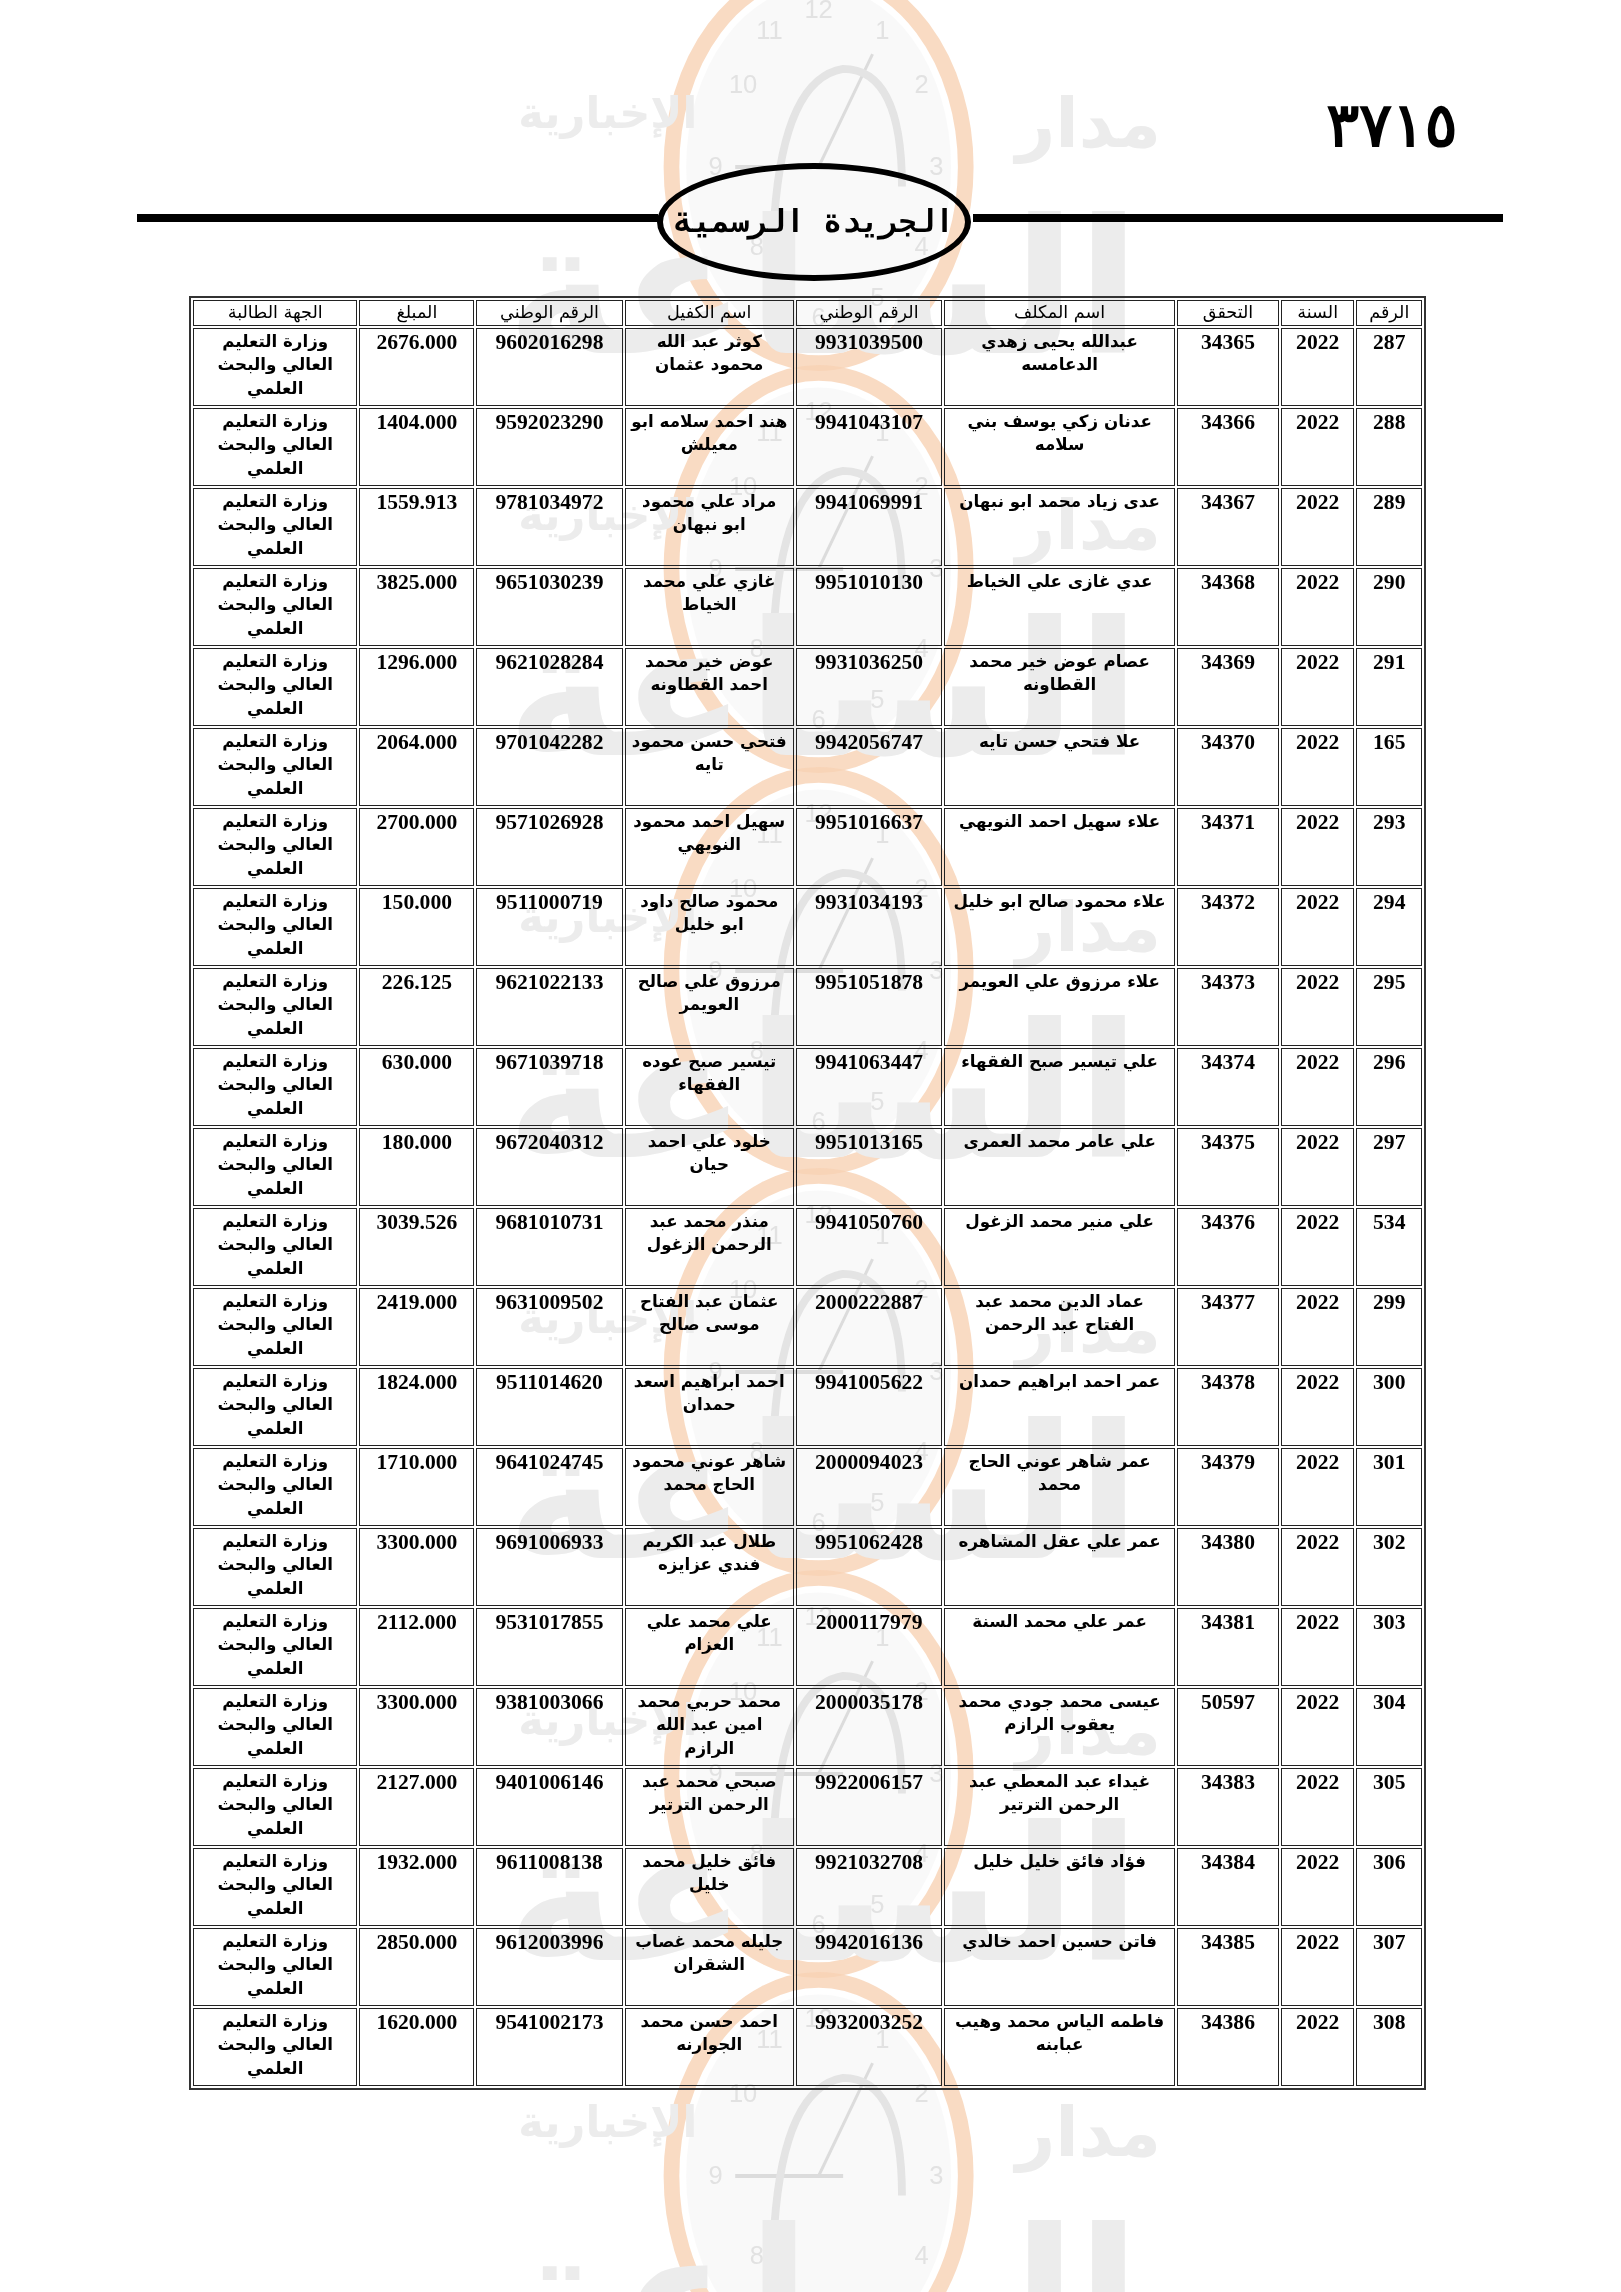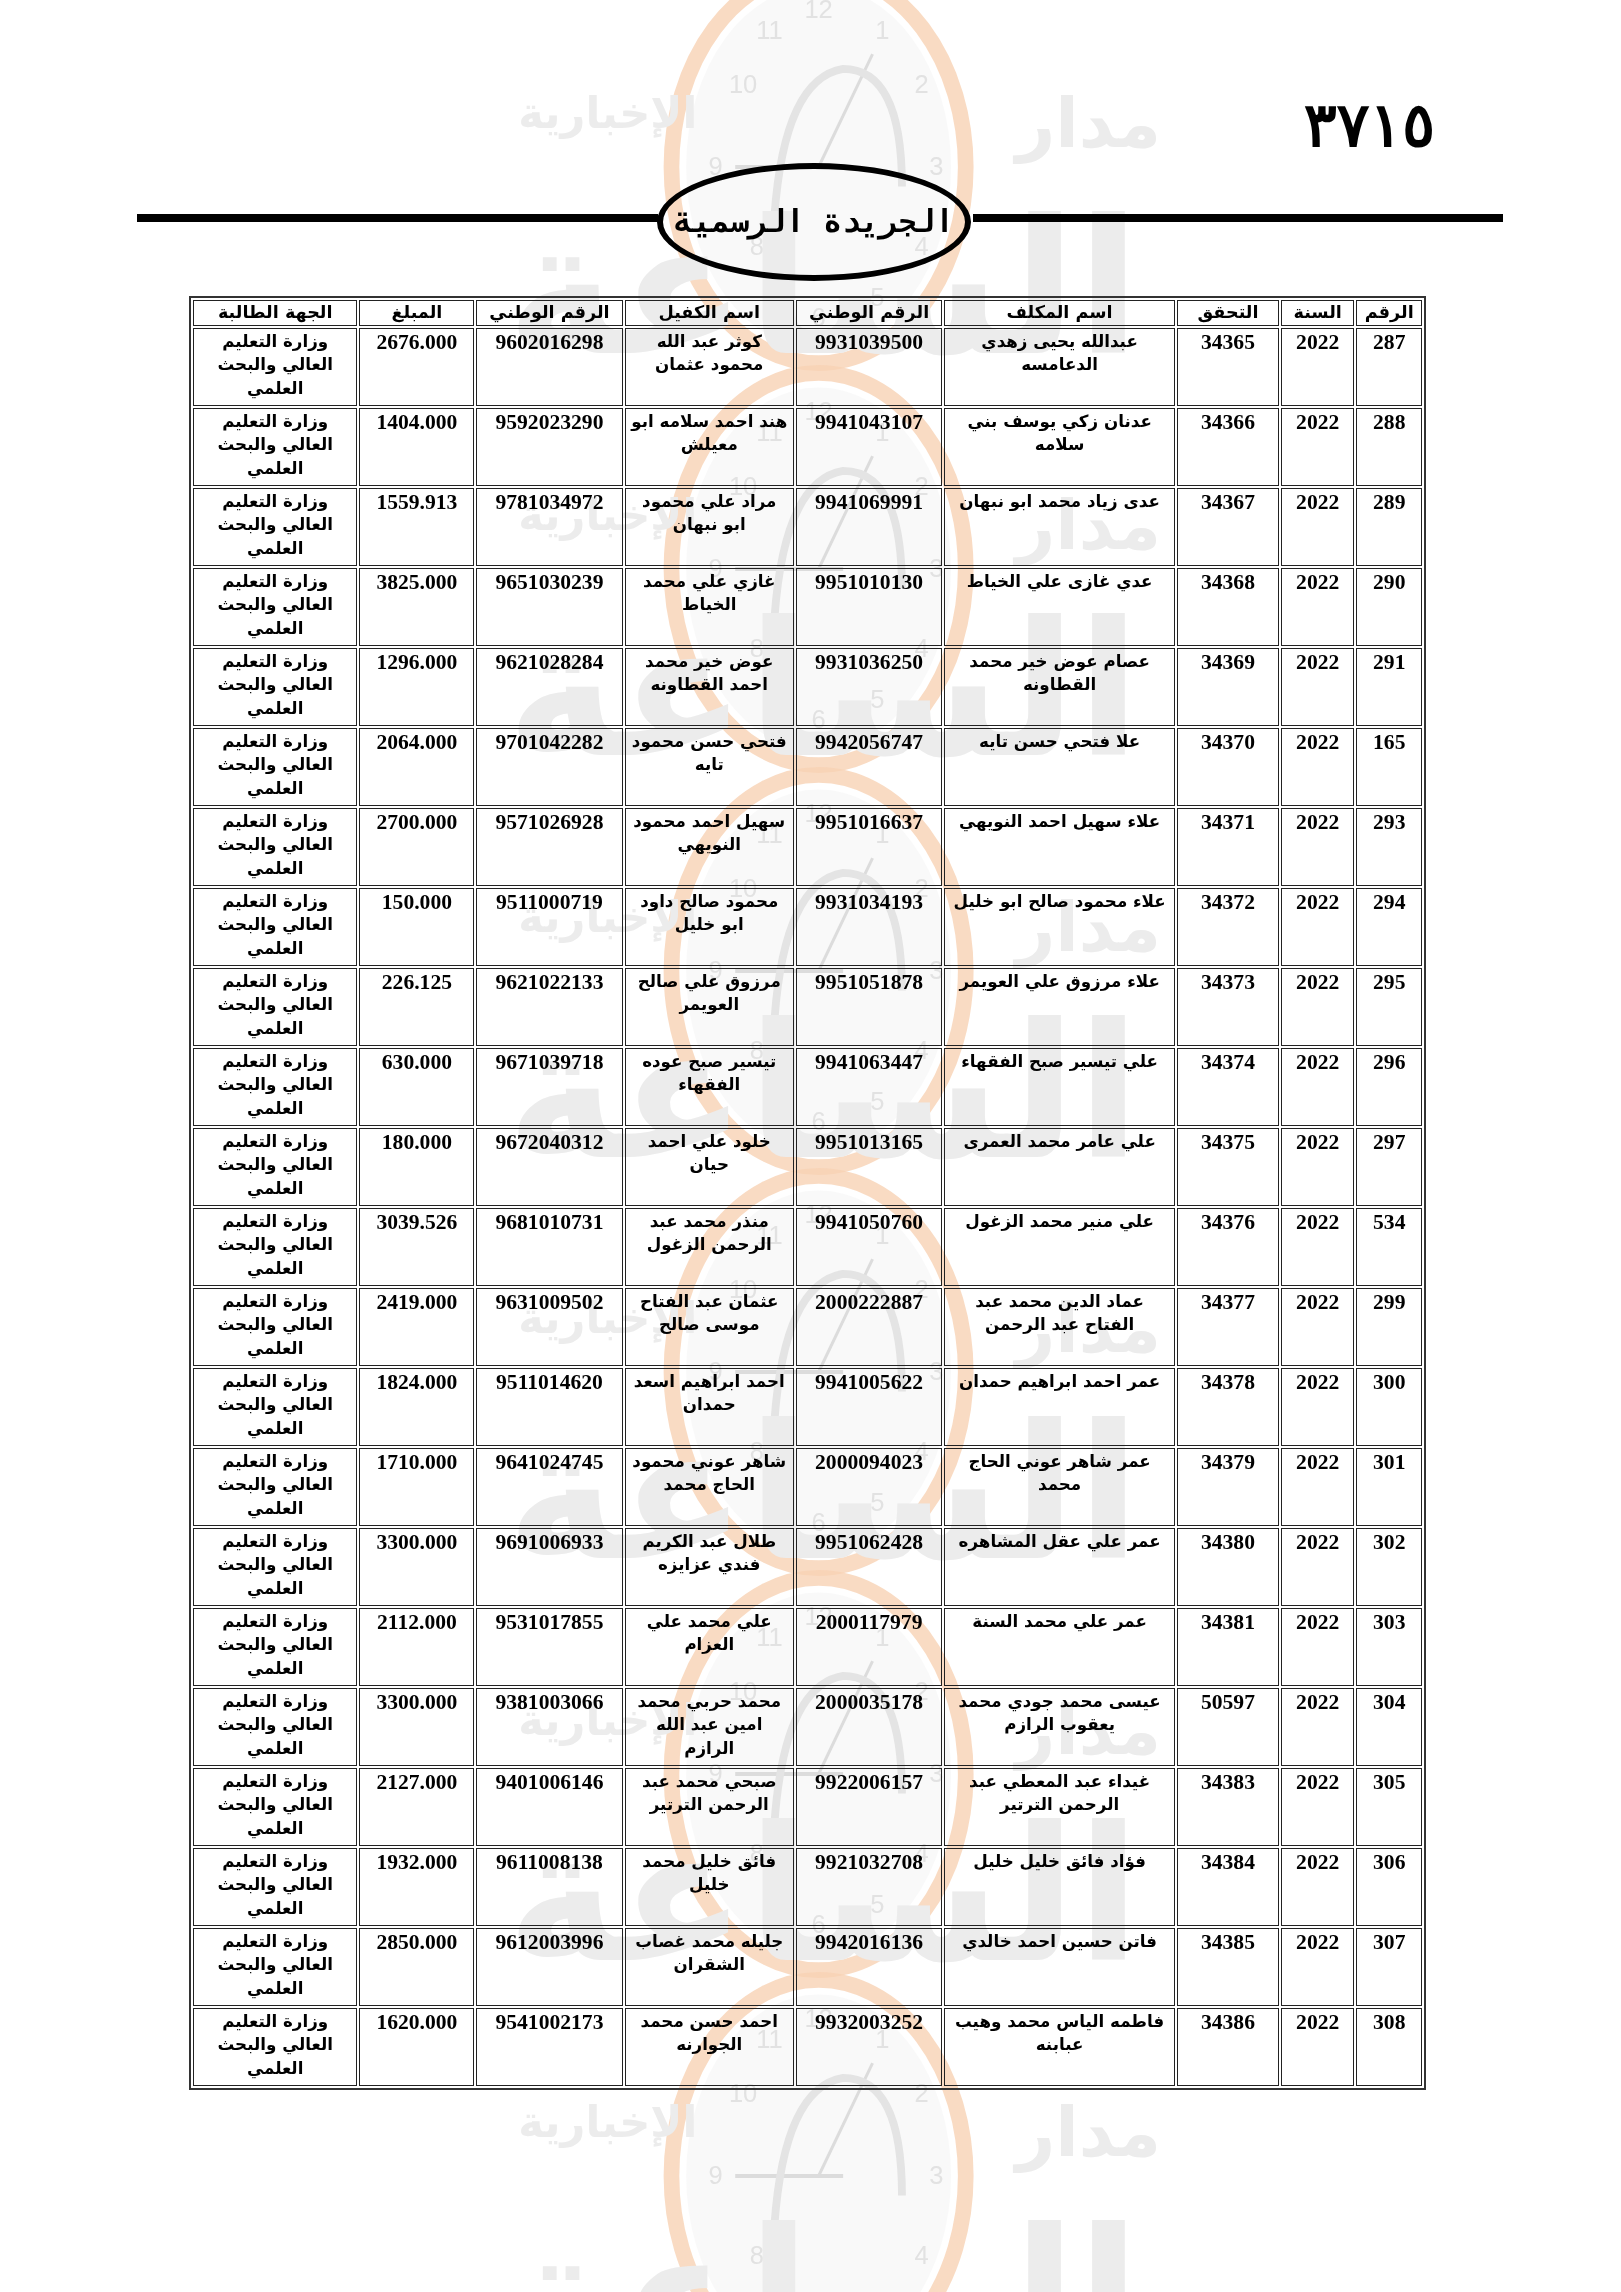--- a/index.html
+++ b/index.html
@@ -9,21 +9,21 @@
     font-family: "DejaVu Sans", "Liberation Sans", sans-serif;
     color:#000;
   }
   .watermarks { position:absolute; left:0; top:0; width:1621px; height:2293px; pointer-events:none; z-index:0; }
   .wm { position:absolute; left:490px; width:667px; height:412px; }
   .wm svg { width:100%; height:100%; }
 
   .page-number {
     position:absolute; left:1304px; top:86px; width:176px; height:78px;
     font-family:"DejaVu Serif", serif; font-weight:bold; font-size:61px;
-    line-height:78px; z-index:2; letter-spacing:3.9px;
+    text-align:center; line-height:78px; z-index:2; letter-spacing:3.9px;
   }
   .rule { position:absolute; top:214px; height:7.8px; background:#000; z-index:2; }
   .rule.left { left:137px; width:521px; }
   .rule.right { left:973px; width:530px; }
   .masthead {
     position:absolute; left:657px; top:163px; width:314px; height:118px;
     border:6.9px solid #000; border-radius:50%; box-sizing:border-box;
     display:flex; align-items:center; justify-content:center; z-index:2;
     background:transparent;
     font-family:Liberation Mono, monospace;
@@ -34,21 +34,21 @@
     position:absolute; left:189px; top:296px; width:1237px;
     border-collapse:separate; border-spacing:2px;
     border:2px solid #333; direction:rtl; z-index:2;
     table-layout:fixed;
   }
   table.ledger th, table.ledger td {
     border:1.5px solid #222; text-align:center; vertical-align:top;
     padding:1px 2.9px;
   }
   table.ledger th {
-    font-weight:bold; font-size:17.6px; height:21.6px; line-height:21.6px;
+    font-weight:normal; font-size:17.6px; height:21.6px; line-height:21.6px;
   }
   table.ledger td {
     height:74px; font-weight:bold; font-size:17.6px; line-height:23.5px;
   }
   table.ledger td.num {
     font-family:"Liberation Serif", "DejaVu Serif", serif; font-size:21.6px; line-height:25.5px;
   }
   table.ledger td.txt { font-size:16.7px; line-height:23.5px; }
 </style>
 </head>

